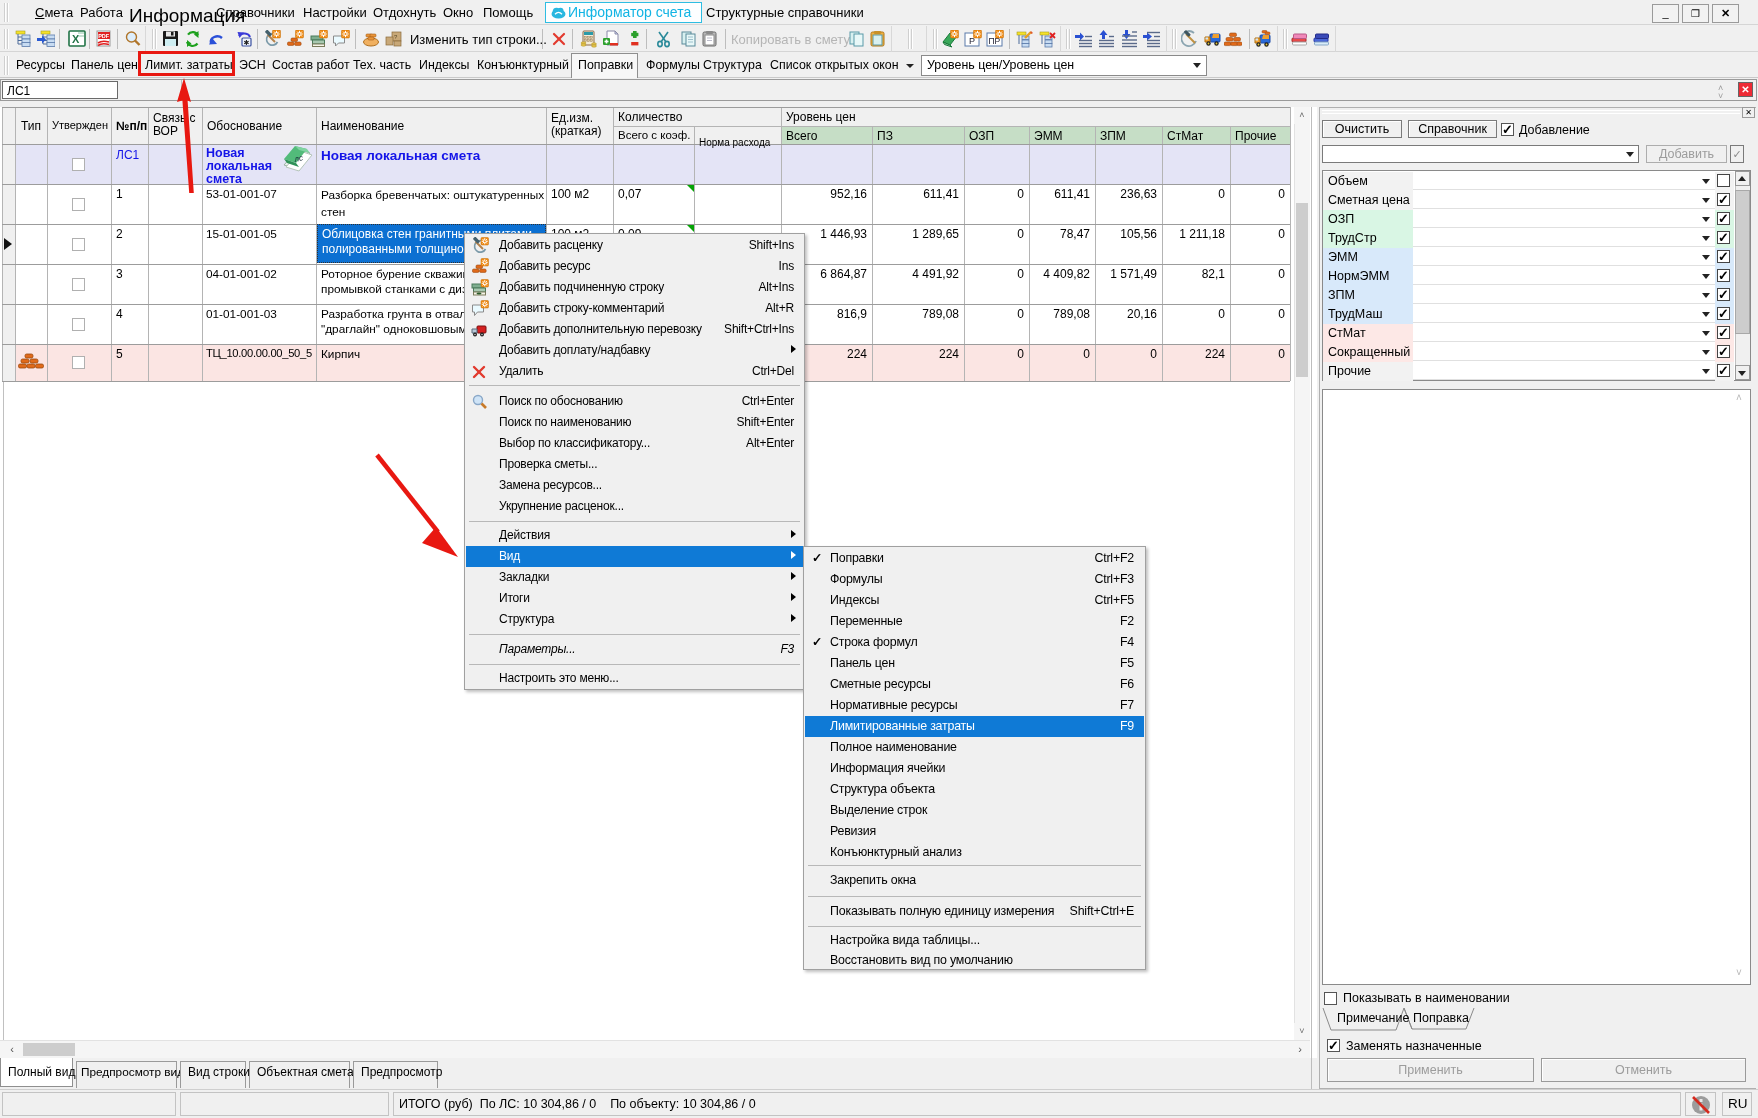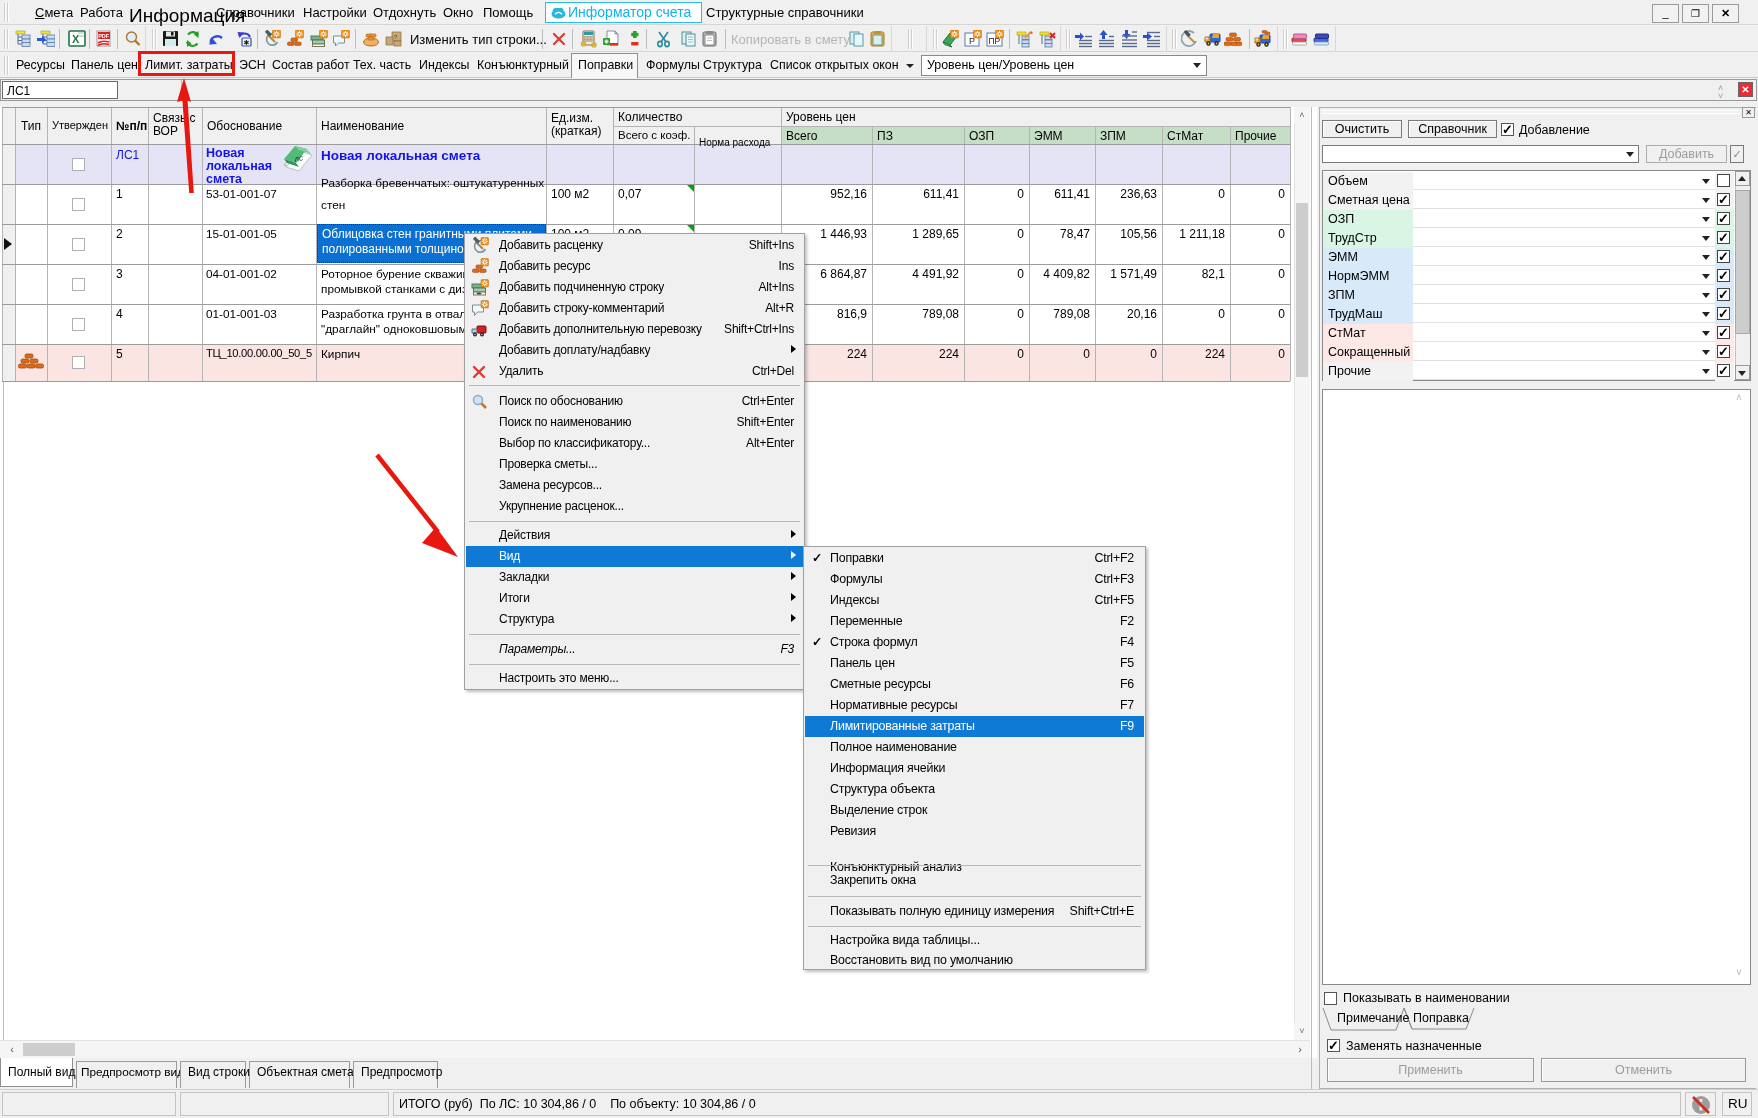--- a/index.html
+++ b/index.html
@@ -541,21 +541,21 @@
     <svg class="abs" style="left:282px;top:44px" width="32" height="29" viewBox="0 0 32 29">
       <polygon points="2,20 16,4 28,8 15,24" fill="#e9f2ec" stroke="#9db3a5"></polygon>
       <polygon points="4,22 18,6 30,10 17,26" fill="#fff" stroke="#b5c5ba"></polygon>
       <polygon points="2,14 13,1 25,4 14,18" fill="#52bb7a"></polygon>
       <polygon points="2,14 5,18 17,22 14,18" fill="#2f9158"></polygon>
       <polygon points="13,1 25,4 28,8 17,5" fill="#7fd3a0"></polygon>
       <text x="13" y="17" font-size="8" font-style="italic" fill="#123" transform="rotate(-12 13 17)" font-family="Liberation Sans">лс</text>
     </svg>
     <div class="abs" style="left:116px;top:86px;font-size:12px">1</div>
     <div class="abs" style="left:206px;top:86px;font-size:11.8px;width:109px;overflow:hidden;white-space:nowrap">53-01-001-07</div>
-    <div class="abs" style="left:321px;top:71px;font-size:11.8px;line-height:22px;width:224px;overflow:hidden;white-space:nowrap">Разборка бревенчатых: оштукатуренных<br>стен</div>
+    <div class="abs" style="left:321px;top:86px;font-size:11.8px;line-height:17px;width:224px;overflow:hidden;white-space:nowrap">Разборка бревенчатых: оштукатуренных<br>стен</div>
     <div class="abs" style="left:551px;top:86px;font-size:12px">100 м2</div>
     <div class="abs" style="left:618px;top:86px;font-size:12px">0,07</div>
     <div class="abs" style="left:781px;top:86px;width:86px;text-align:right;font-size:12px">952,16</div>
     <div class="abs" style="left:872px;top:86px;width:87px;text-align:right;font-size:12px">611,41</div>
     <div class="abs" style="left:964px;top:86px;width:60px;text-align:right;font-size:12px">0</div>
     <div class="abs" style="left:1029px;top:86px;width:61px;text-align:right;font-size:12px">611,41</div>
     <div class="abs" style="left:1095px;top:86px;width:62px;text-align:right;font-size:12px">236,63</div>
     <div class="abs" style="left:1162px;top:86px;width:63px;text-align:right;font-size:12px">0</div>
     <div class="abs" style="left:1230px;top:86px;width:55px;text-align:right;font-size:12px">0</div>
     <div class="abs" style="left:687px;top:84px;width:0;height:0;border-top:7px solid #04a304;border-left:7px solid transparent"></div>
@@ -987,21 +987,21 @@
     </div>
     <div class="si" style="top:232.0px;">
       <span class="t">Структура объекта</span>
     </div>
     <div class="si" style="top:253.0px;">
       <span class="t">Выделение строк</span>
     </div>
     <div class="si" style="top:274.0px;">
       <span class="t">Ревизия</span>
     </div>
-    <div class="si" style="top:310px;text-decoration:underline;">
+    <div class="si" style="top:295.0px;text-decoration:underline;">
       <span class="t">Конъюнктурный анализ</span>
     </div>
     <div class="msep" style="top:318px"></div>
     <div class="si" style="top:323.0px;">
       <span class="t">Закрепить окна</span>
     </div>
     <div class="msep" style="top:349px"></div>
     <div class="si" style="top:354.0px;">
       <span class="t">Показывать полную единицу измерения</span>
       <span class="s">Shift+Ctrl+E</span>

